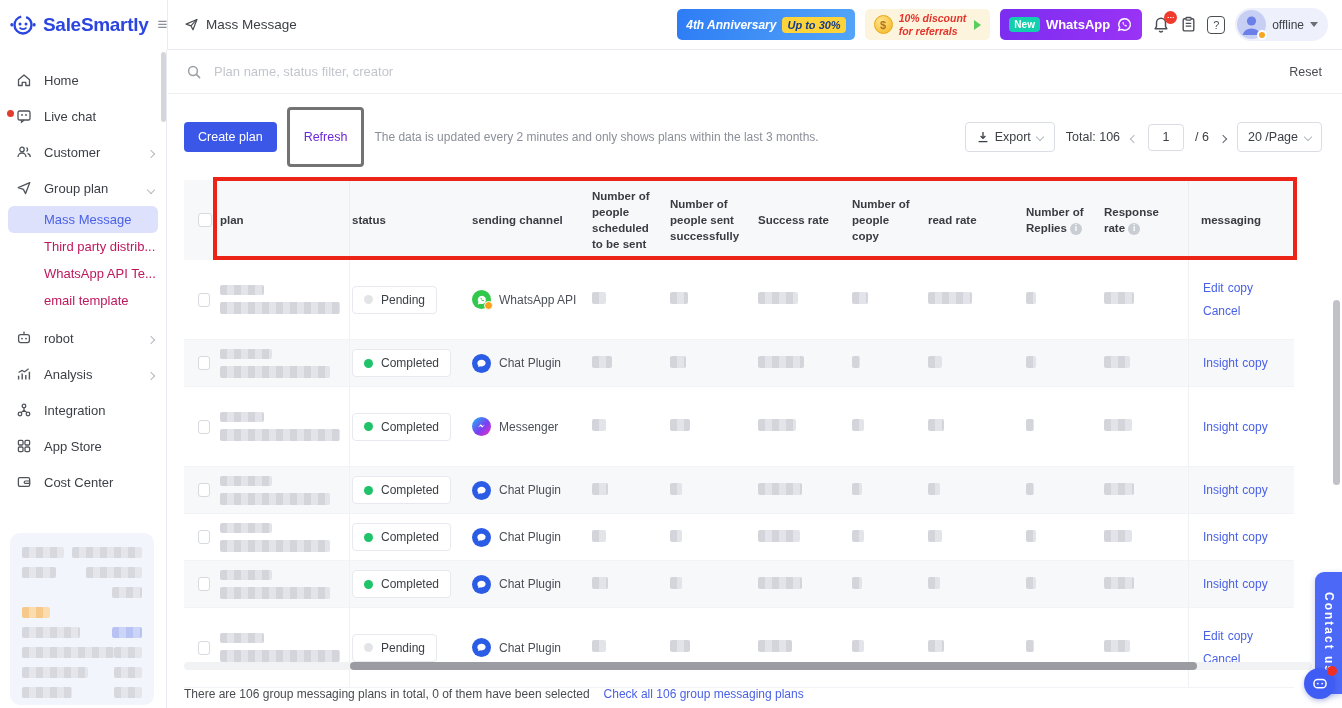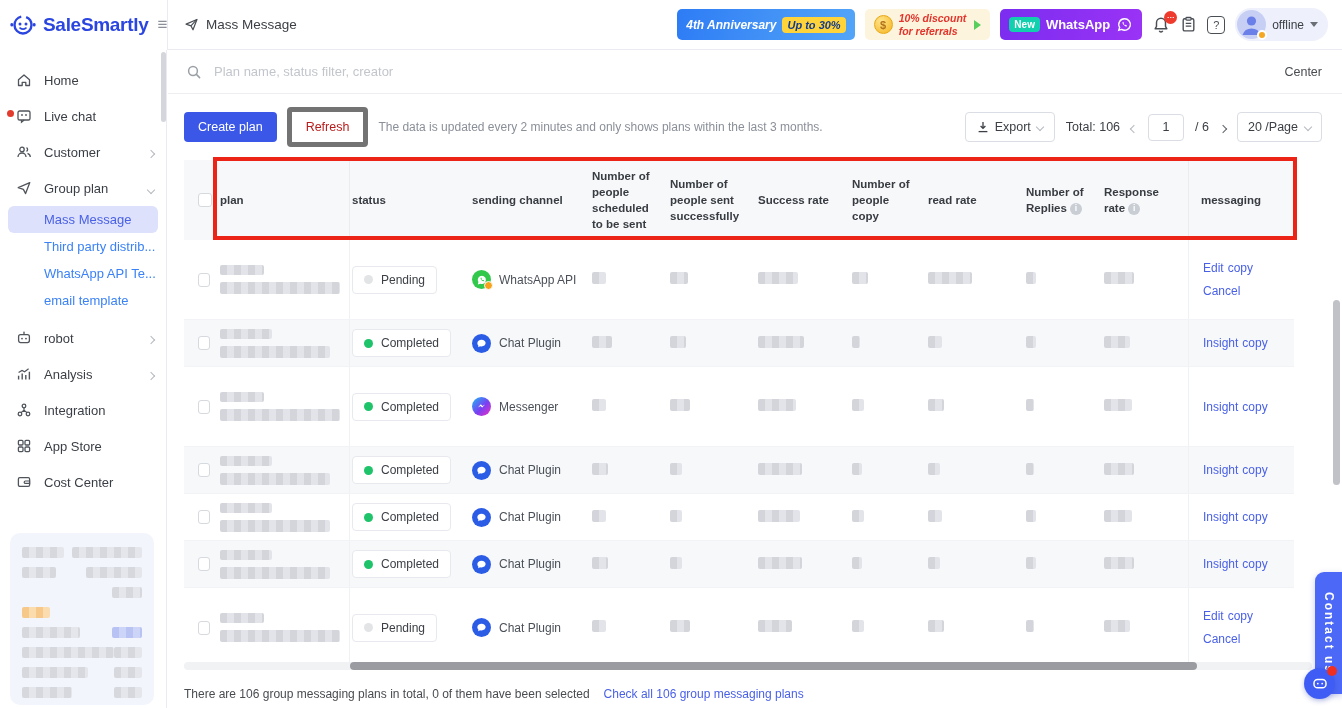--- a/index.html
+++ b/index.html
@@ -37,40 +37,40 @@
 
   
   .sidebar { position:absolute; top:50px; left:0; width:167px; bottom:0; background:#fff; border-right:1px solid #e9ebf0; padding-top:12px; z-index:5; }
   .side-item { display:flex; align-items:center; gap:12px; padding:10px 12px 10px 16px; font-size:13px; color:#3a3e45; cursor:pointer; position:relative; }
   .side-item .ic { color:#50555c; width:16px; flex:none; }
   .side-item .chev-wrap { margin-left:auto; }
   .chev { display:inline-block; width:6px; height:6px; border-right:1.5px solid #b4b8bf; border-bottom:1.5px solid #b4b8bf; }
   .chev.r { transform:rotate(-45deg); }
   .chev.d { transform:rotate(45deg); }
   .red-dot { position:absolute; left:7px; top:12px; width:7px; height:7px; border-radius:50%; background:#e23c2e; }
-  .side-child { padding:6px 10px 6px 44px; font-size:13px; color:#3b82f6; cursor:pointer; }
+  .side-child { padding:6px 10px 6px 44px; font-size:13px; color:#be185d; cursor:pointer; }
   .side-child.active { background:#dde1fb; color:#4a61e7; border-radius:6px; margin:0 8px; padding-left:36px; }
   .side-scroll-thumb { position:absolute; top:2px; right:0px; width:5px; height:70px; background:#d4d6dc; border-radius:3px; }
 
   .side-card { position:absolute; left:10px; right:12px; top:483px; height:172px; background:#f3f5fd; border-radius:10px; padding:14px 12px; overflow:hidden; }
   .sc-row { display:flex; justify-content:space-between; margin-bottom:9px; }
   .blb { height:11px; border-radius:2px; background:repeating-linear-gradient(90deg,#d6d8de 0 7px,#e4e6eb 7px 14px); filter:blur(.4px); display:inline-block; }
   .blb.orange { background:repeating-linear-gradient(90deg,#f6c88a 0 7px,#fbdcae 7px 14px); }
   .blb.blue { background:repeating-linear-gradient(90deg,#b9c3f3 0 7px,#ccd4f7 7px 14px); }
 
   
   .main { position:absolute; top:50px; left:168px; right:0; bottom:0; background:#fff; }
   .search-row { height:44px; border-bottom:1px solid #edeef2; display:flex; align-items:center; padding:0 20px 0 18px; gap:12px; }
   .search-input { flex:1; border:none; outline:none; font-size:13px; color:#3c4046; font-family:"Liberation Sans",sans-serif; }
   .search-input::placeholder { color:#c2c6cc; }
   .reset-link { font-size:12.5px; color:#494c50; cursor:pointer; }
 
   .toolbar { display:flex; align-items:center; padding:13px 20px 11px 16px; gap:10px; }
   .btn-primary { background:#3b57e8; color:#fff; font-size:12.5px; border:none; border-radius:4px; padding:8px 14px; cursor:pointer; font-family:inherit; }
-  .btn-plain { background:#fff; color:#b91c1c; font-size:12.5px; border:5px solid #737373; border-radius:4px; padding:8px 14px; cursor:pointer; font-family:inherit; }
+  .btn-plain { background:#fff; color:#6d28d9; font-size:12.5px; border:3px solid #737373; border-radius:4px; padding:20px 14px; cursor:pointer; font-family:inherit; }
   .toolbar-info { font-size:12px; color:#8a8f98; }
   .toolbar-right { margin-left:auto; display:flex; align-items:center; gap:11px; }
   .btn-export { display:flex; align-items:center; gap:6px; background:#fff; border:1px solid #dadde3; border-radius:4px; padding:7px 11px; font-size:12.5px; color:#3c4046; cursor:pointer; font-family:inherit; }
   .total-label { font-size:12.5px; color:#3c4046;text-align:right; }
   .pg-prev { color:#c6cad0; } .pg-next { color:#5f646b; cursor:pointer; }
   .pg-input { width:36px; height:27px; border:1px solid #dadde3; border-radius:4px; text-align:center; font-size:12.5px; color:#3c4046; font-family:inherit; }
   .pg-sep { font-size:12.5px; color:#3c4046; }
   .page-size { display:flex; align-items:center; gap:7px; border:1px solid #dadde3; border-radius:4px; padding:7px 10px; font-size:12.5px; color:#3c4046; cursor:pointer; }
 
   
@@ -339,21 +339,21 @@
 
 <div class="main">
   <div class="search-row">
     <span>
         <svg width="16" height="16" viewBox="0 0 16 16">
           <circle cx="7" cy="7" r="4.4" fill="none" stroke="#9aa0a6" stroke-width="1.5"></circle>
           <path d="m10.4 10.4 3.2 3.2" stroke="#9aa0a6" stroke-width="1.5" stroke-linecap="round"></path>
         </svg>
       </span>
     <input class="search-input" placeholder="Plan name, status filter, creator" style="">
-    <span class="reset-link">Center</span>
+    <span class="reset-link">Reset</span>
   </div>
 
   <div class="toolbar">
     <button class="btn-primary">Create plan</button>
     <button class="btn-plain">Refresh</button>
     <span class="toolbar-info">The data is updated every 2 minutes and only shows plans within the last 3 months.</span>
     <div class="toolbar-right">
       <button class="btn-export">
         <span>
             <svg width="12" height="12" viewBox="0 0 12 12">

